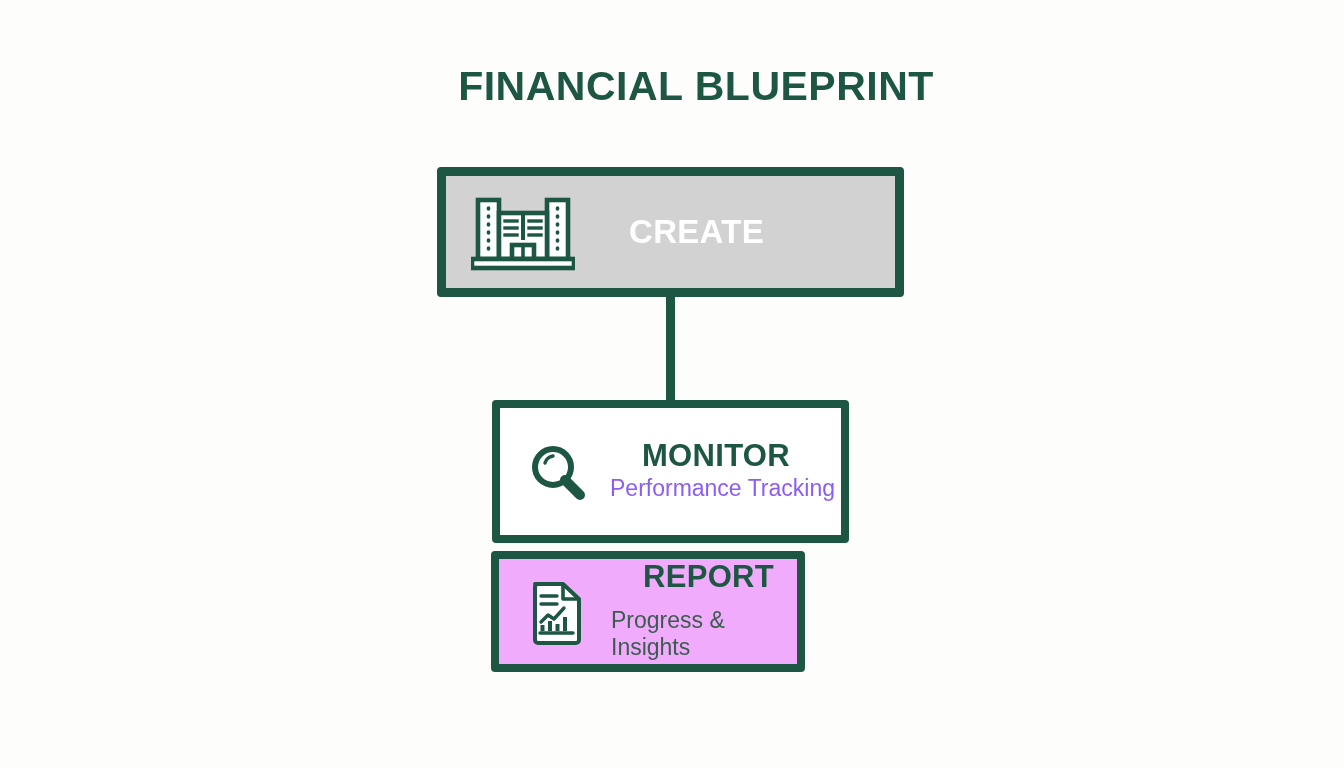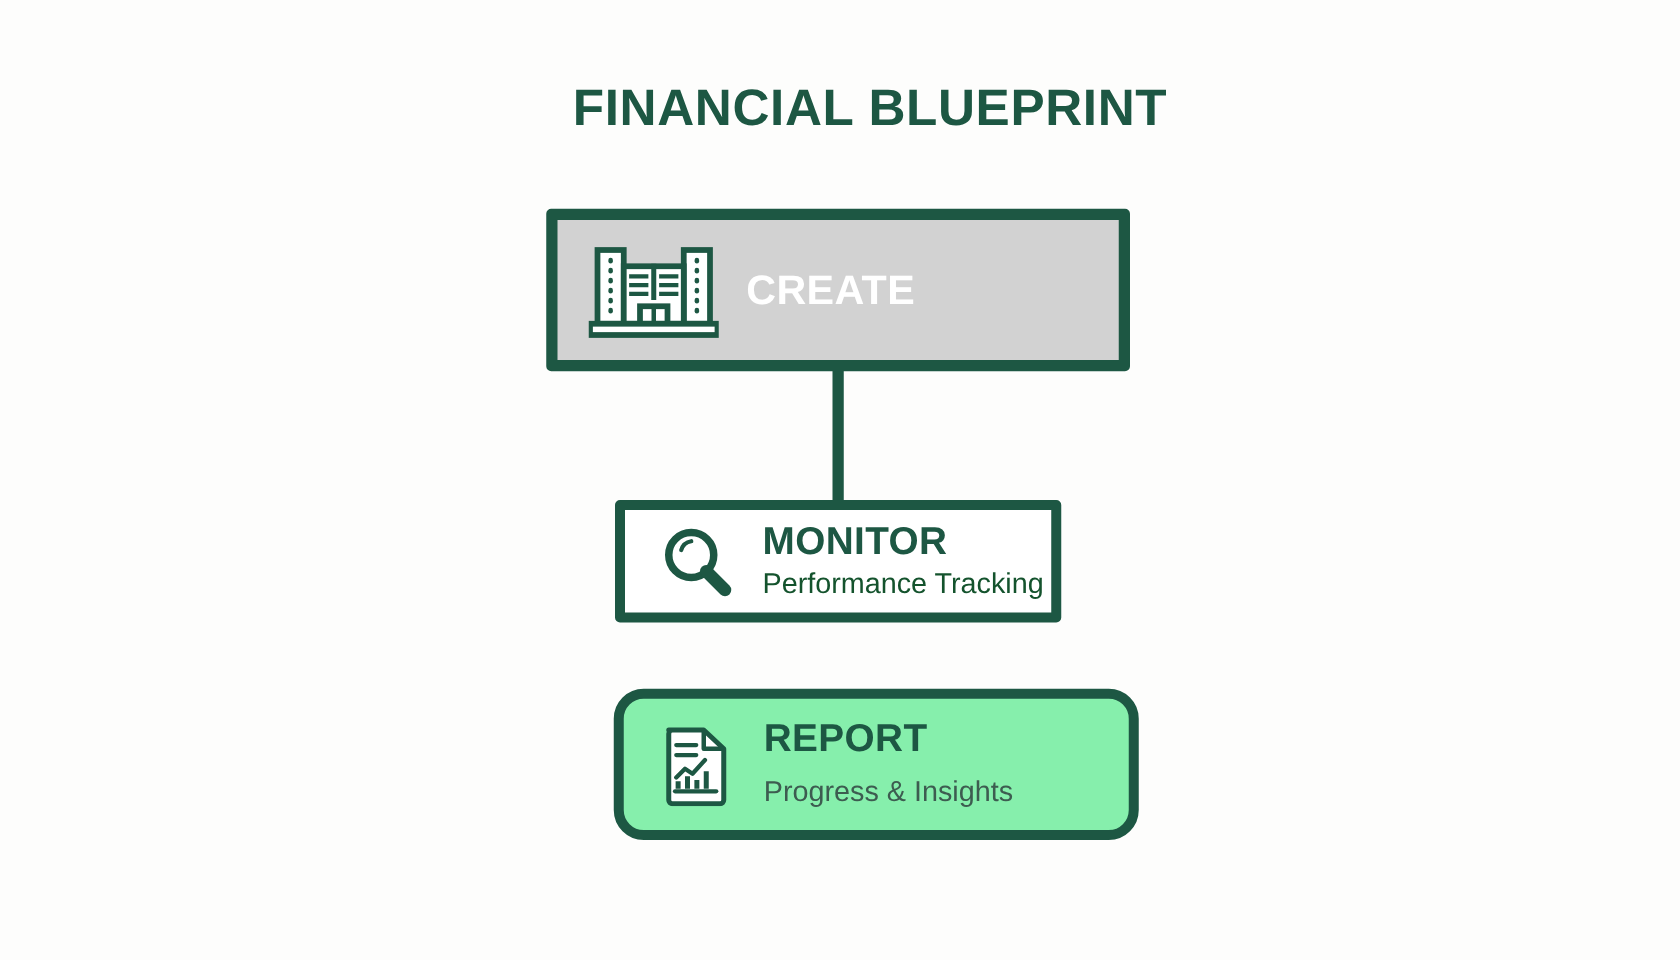--- a/index.html
+++ b/index.html
@@ -66,31 +66,30 @@
     width: 467px;
     height: 130px;
     background: #d2d2d2;
     border-width: 9px;
   }
 
   .card-monitor {
     left: 492px;
     top: 400px;
     width: 357px;
-    height: 98px;
+    height: 143px;
     background: #ffffff;
   }
 
   .card-report {
     left: 491px;
     top: 551px;
-    width: 420px;
+    width: 314px;
     height: 121px;
-    background: #86efac;
-    border-radius: 24px;
+    background: #f0abfc;
   }
 
   .card-icon {
     flex: 0 0 auto;
     display: flex;
     align-items: center;
     justify-content: center;
   }
   .card-create .card-icon { width: 110px; margin-left: 22px; }
   .card-monitor .card-icon { width: 76px; margin-left: 20px; }
@@ -103,31 +102,32 @@
   }
   .card-create .card-text { margin-left: 19px; }
   .card-monitor .card-text { margin-left: 14px; }
   .card-report .card-text { margin-left: 16px; }
 
   .card-heading {
     font-weight: bold;
     letter-spacing: 0.3px;
     line-height: 1.05;
     font-family: "Liberation Sans", sans-serif;
+    margin-left: 32px;
   }
   .card-subtitle {
     line-height: 1.2;
     font-family: "Liberation Sans", sans-serif;
   }
 
   .card-create .card-heading { font-size: 33px; color: #ffffff; }
   .card-create .card-subtitle { font-size: 24px; color: #1d5743; margin-top: 3px; }
 
   .card-monitor .card-heading { font-size: 31px; color: #1d5743; }
-  .card-monitor .card-subtitle { font-size: 23px; color: #14532d; margin-top: 3px; }
+  .card-monitor .card-subtitle { font-size: 23px; color: #8b5cf6; margin-top: 3px; }
 
   .card-report .card-heading { font-size: 31px; color: #1d5743; }
   .card-report .card-subtitle { font-size: 23px; color: #3d5c50; margin-top: 13px; }
 
   svg { display: block; }
 </style>
 </head>
 <body>
 
 <div class="page-title">FINANCIAL BLUEPRINT</div>

